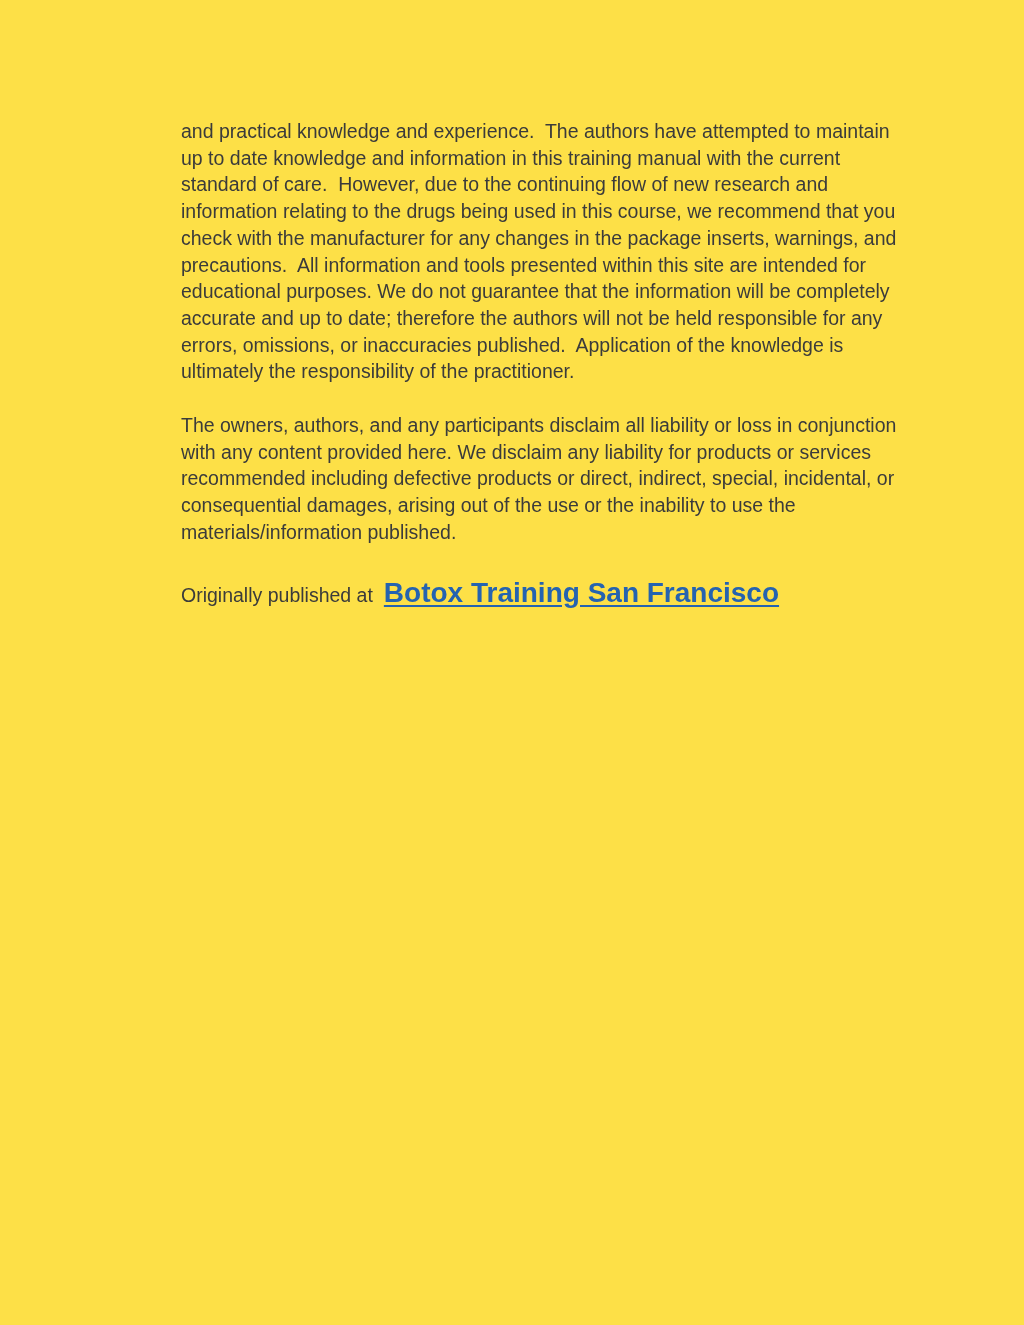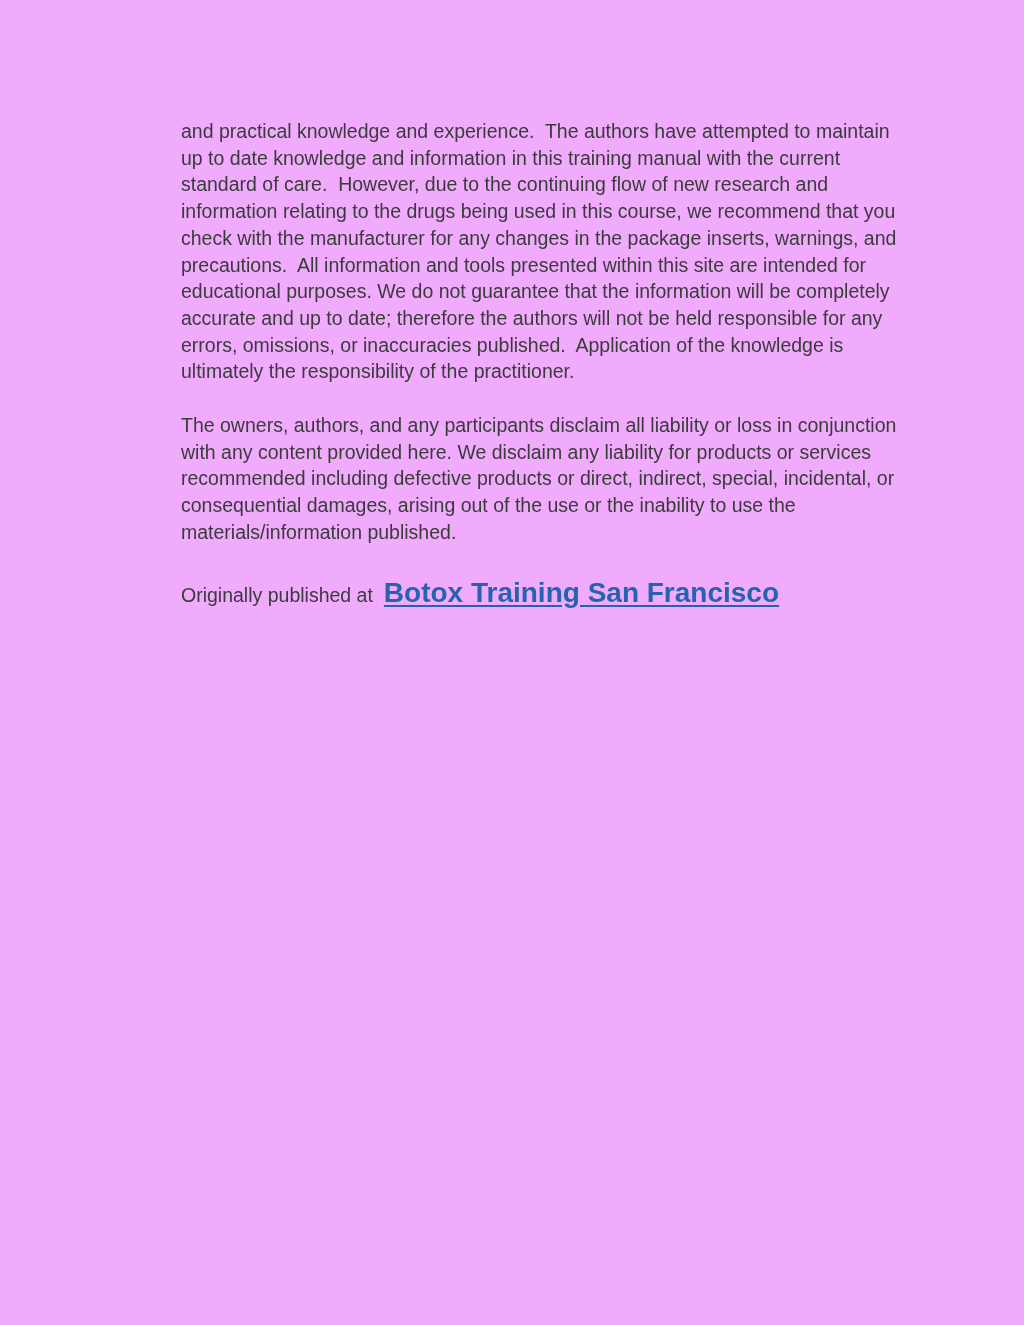--- a/index.html
+++ b/index.html
@@ -4,21 +4,21 @@
 <style>
   html, body {
     margin: 0;
     padding: 0;
     background: #ffffff;
   }
   .page {
     position: relative;
     width: 1024px;
     height: 1325px;
-    background: #f0abfc;
+    background: #fde047;
     overflow: hidden;
     font-family: "Liberation Sans", "DejaVu Sans", sans-serif;
   }
   .content {
     position: absolute;
     left: 181px;
     top: 118px;
     width: 724px;
   }
   .body-text {

